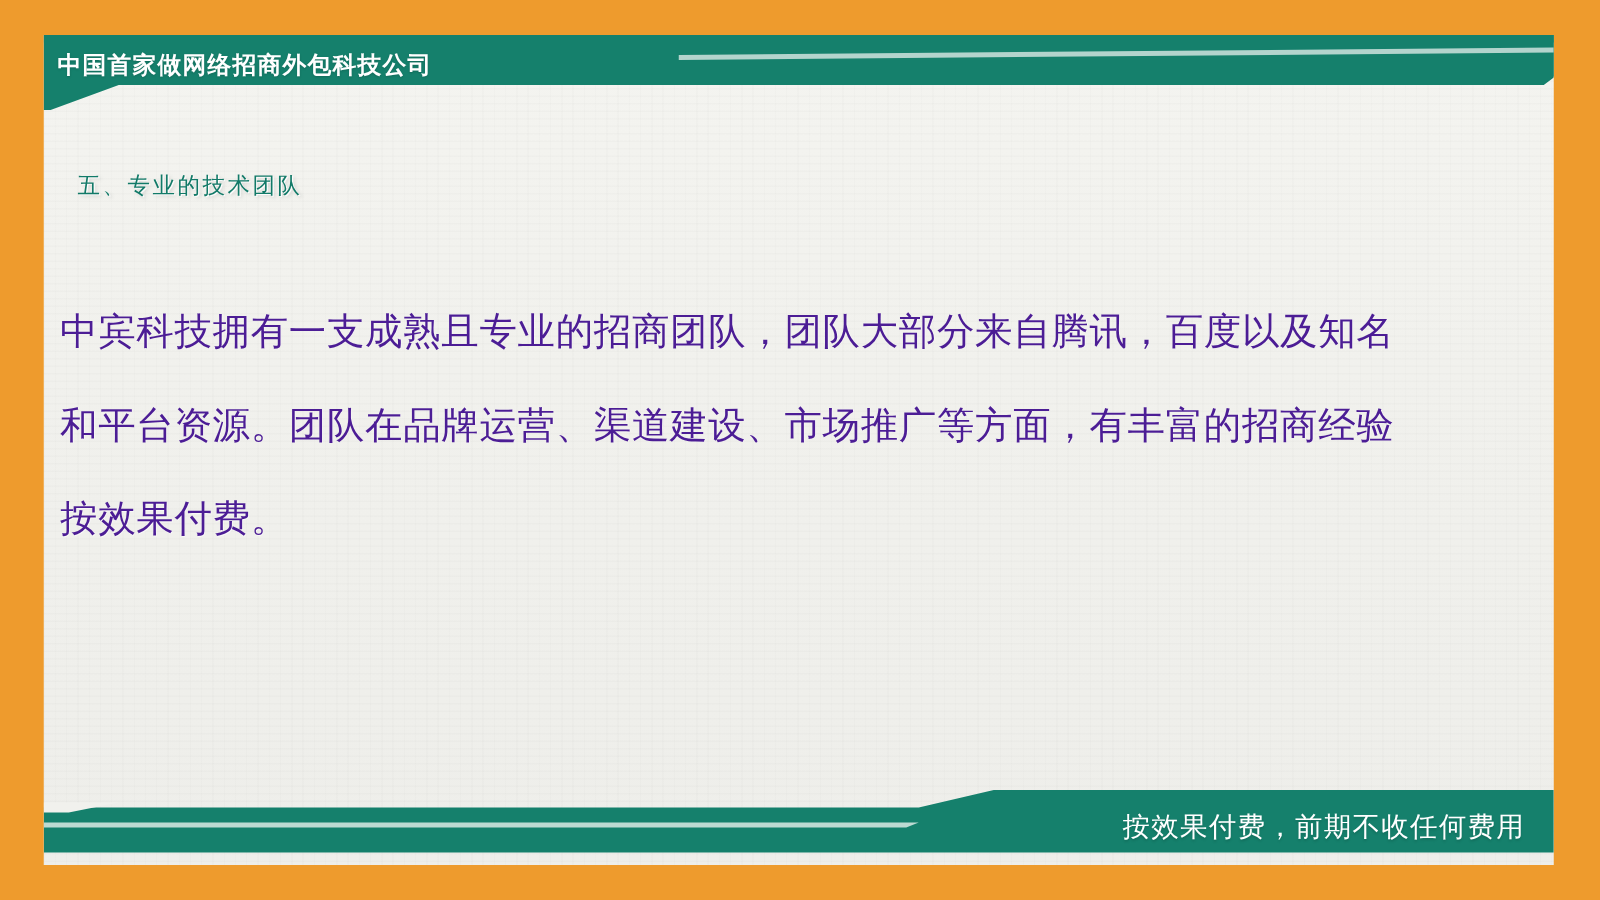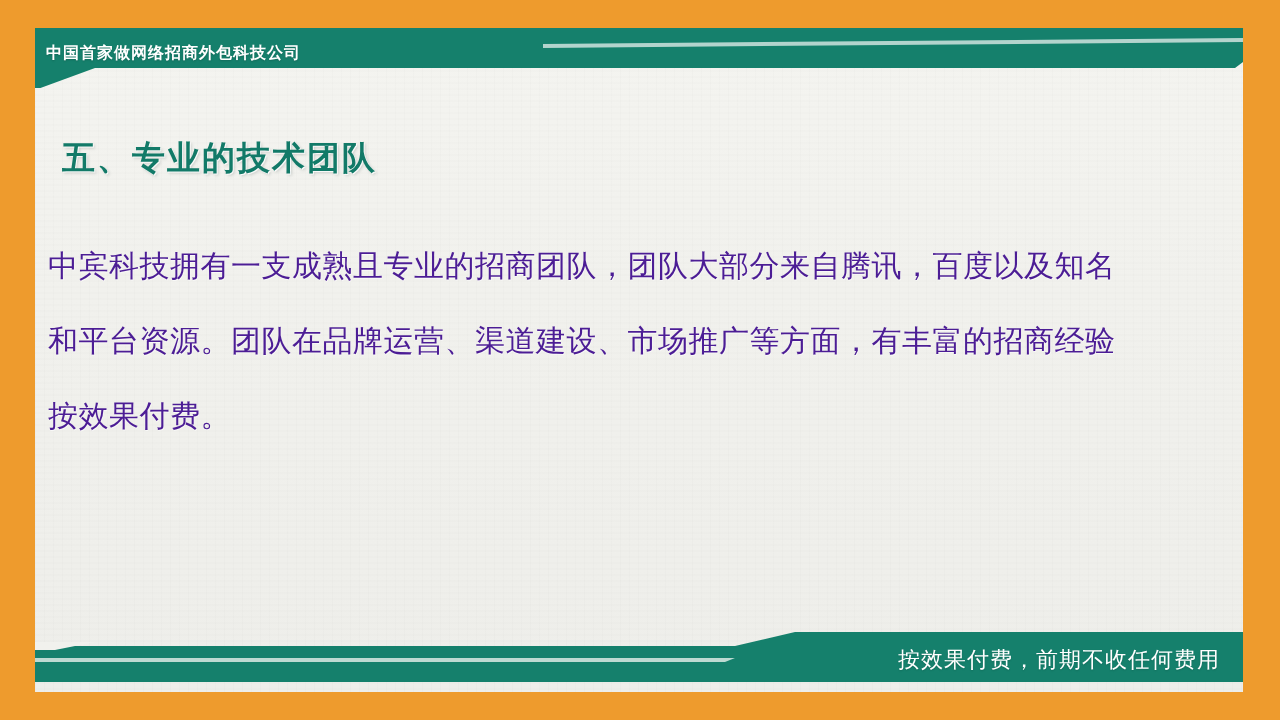--- a/index.html
+++ b/index.html
@@ -57,35 +57,35 @@
   }
   .header-band svg { display: block; width: 100%; height: 100%; }
 
   .header-title {
     position: absolute;
     left: 46px;
     top: 34px;
     height: 38px;
     line-height: 38px;
     color: #ffffff;
-    font-size: 16px;
+    font-size: 19px;
     font-weight: bold;
     letter-spacing: 1px;
     white-space: nowrap;
     text-shadow: 0 1px 2px rgba(0,0,0,0.18);
   }
 
   
   .section-title {
     position: absolute;
     left: 62px;
     top: 136px;
     color: #127a68;
-    font-size: 33px;
-    font-weight: bold;
+    font-size: 18px;
+    font-weight: normal;
     letter-spacing: 2px;
     white-space: nowrap;
     text-shadow: 1px 1px 0 rgba(255,255,255,0.85),
                  2px 2px 3px rgba(120,130,125,0.30);
   }
 
   
   .body-copy {
     position: absolute;
     left: 48px;
@@ -118,21 +118,20 @@
     position: absolute;
     right: 60px;
     top: 645px;
     height: 34px;
     line-height: 34px;
     color: #ffffff;
     font-size: 22px;
     letter-spacing: 1px;
     white-space: nowrap;
     text-shadow: 0 1px 2px rgba(0,0,0,0.15);
-    font-family: Liberation Mono, monospace;
   }
 </style>
 </head>
 <body>
 
 <div class="slide">
 
   <div class="paper"></div>
 
   <div class="header-band">

